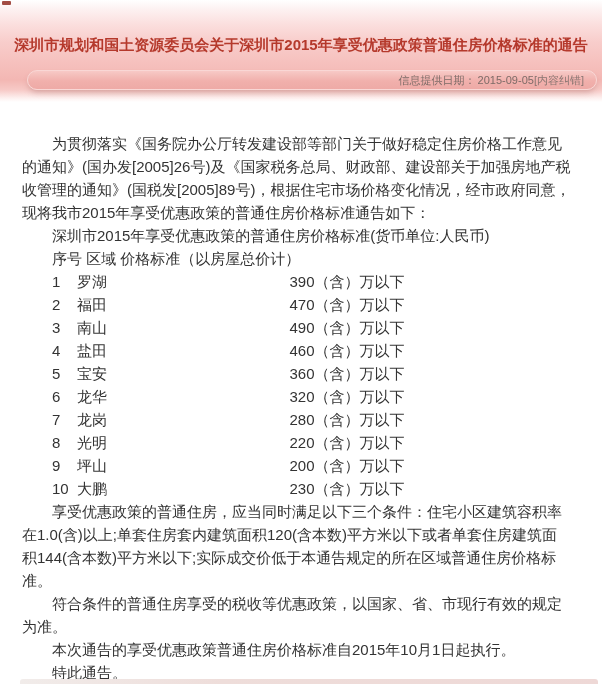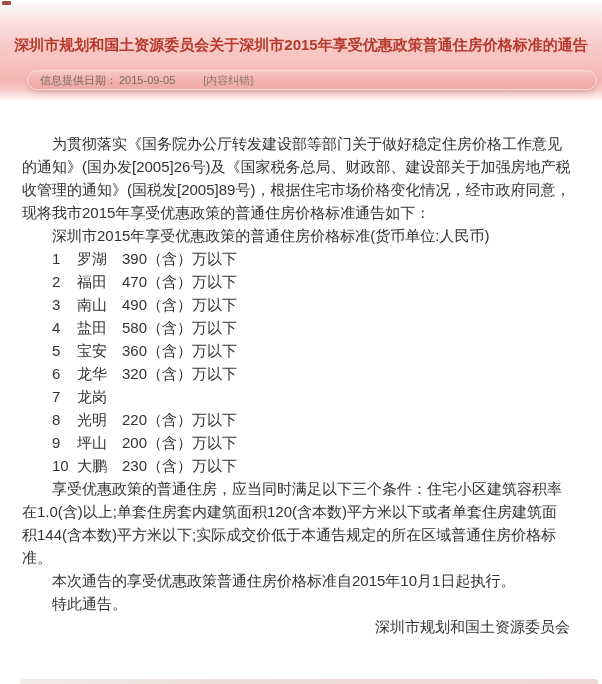--- a/index.html
+++ b/index.html
@@ -28,36 +28,36 @@
     font-size:15px;font-weight:bold;color:#b5392c;
     letter-spacing:0;white-space:nowrap;
   }
   .info-bar{
     position:absolute;top:70px;left:27px;right:5px;height:20px;
     box-sizing:border-box;
     border:1px solid #f9d7d5;
     border-radius:10px;
     background:linear-gradient(180deg,#f7c9c6 0%,#f1b0ac 55%,#eeaaa6 100%);
     box-shadow:0 4px 6px -2px rgba(167,102,98,.45);
-    display:flex;justify-content:flex-start;align-items:center;
+    display:flex;justify-content:flex-end;align-items:center;
     padding:0 12px;
-    font-size:11px;color:#7d6b67;gap:28px;
+    font-size:11px;color:#7d6b67;
   }
   .info-left{display:flex;align-items:center;gap:2px;}
   .correction-link{color:#8a7672;text-decoration:none;cursor:pointer;}
   
   .doc{
     padding:30px 30px 0 22px;
     font-size:15px;line-height:23px;color:#333333;
   }
   .doc p{margin:0;text-indent:2em;}
   .rows .row{display:flex;padding-left:30px;}
   .rows .no{width:25px;flex:none;}
   .rows .dist{width:45px;flex:none;}
-  .rows .price{flex:1;}
+  .rows .price{flex:1;text-align:center;}
   .signature-block{text-align:right;padding-right:2px;}
   .signature-block div{line-height:23px;}
   
   .bottom-strip{
     position:absolute;bottom:0;left:20px;right:4px;height:5px;
     background:linear-gradient(90deg,#f1ecea 0%,#eeddda 35%,#eed8d6 100%);
     border-radius:3px 3px 0 0;
   }
 </style>
 </head>
@@ -73,74 +73,77 @@
         <span>信息提供日期：</span>
         <span>2015-09-05</span>
       </div>
       <a class="correction-link">[内容纠错]</a>
     </div>
   </div>
 
   <div class="doc">
     <p>为贯彻落实《国务院办公厅转发建设部等部门关于做好稳定住房价格工作意见的通知》(国办发[2005]26号)及《国家税务总局、财政部、建设部关于加强房地产税收管理的通知》(国税发[2005]89号)，根据住宅市场价格变化情况，经市政府同意，现将我市2015年享受优惠政策的普通住房价格标准通告如下：</p>
     <p>深圳市2015年享受优惠政策的普通住房价格标准(货币单位:人民币)</p>
+    <p>序号 区域 价格标准（以房屋总价计）</p>
 
     <div class="rows">
       <div class="row">
         <span class="no">1</span>
         <span class="dist">罗湖</span>
         <span class="price">390（含）万以下</span>
       </div>
       <div class="row">
         <span class="no">2</span>
         <span class="dist">福田</span>
         <span class="price">470（含）万以下</span>
       </div>
       <div class="row">
         <span class="no">3</span>
         <span class="dist">南山</span>
         <span class="price">490（含）万以下</span>
       </div>
       <div class="row">
         <span class="no">4</span>
         <span class="dist">盐田</span>
-        <span class="price">580（含）万以下</span>
+        <span class="price">460（含）万以下</span>
       </div>
       <div class="row">
         <span class="no">5</span>
         <span class="dist">宝安</span>
         <span class="price">360（含）万以下</span>
       </div>
       <div class="row">
         <span class="no">6</span>
         <span class="dist">龙华</span>
         <span class="price">320（含）万以下</span>
       </div>
       <div class="row">
         <span class="no">7</span>
         <span class="dist">龙岗</span>
+        <span class="price">280（含）万以下</span>
       </div>
       <div class="row">
         <span class="no">8</span>
         <span class="dist">光明</span>
         <span class="price">220（含）万以下</span>
       </div>
       <div class="row">
         <span class="no">9</span>
         <span class="dist">坪山</span>
         <span class="price">200（含）万以下</span>
       </div>
       <div class="row">
         <span class="no">10</span>
         <span class="dist">大鹏</span>
         <span class="price">230（含）万以下</span>
       </div>
     </div>
 
     <p>享受优惠政策的普通住房，应当同时满足以下三个条件：住宅小区建筑容积率在1.0(含)以上;单套住房套内建筑面积120(含本数)平方米以下或者单套住房建筑面积144(含本数)平方米以下;实际成交价低于本通告规定的所在区域普通住房价格标准。</p>
+    <p>符合条件的普通住房享受的税收等优惠政策，以国家、省、市现行有效的规定为准。</p>
     <p>本次通告的享受优惠政策普通住房价格标准自2015年10月1日起执行。</p>
     <p>特此通告。</p>
 
     <div class="signature-block">
       <div>深圳市规划和国土资源委员会</div>
 
     </div>
   </div>
 
   <div class="bottom-strip"></div>

